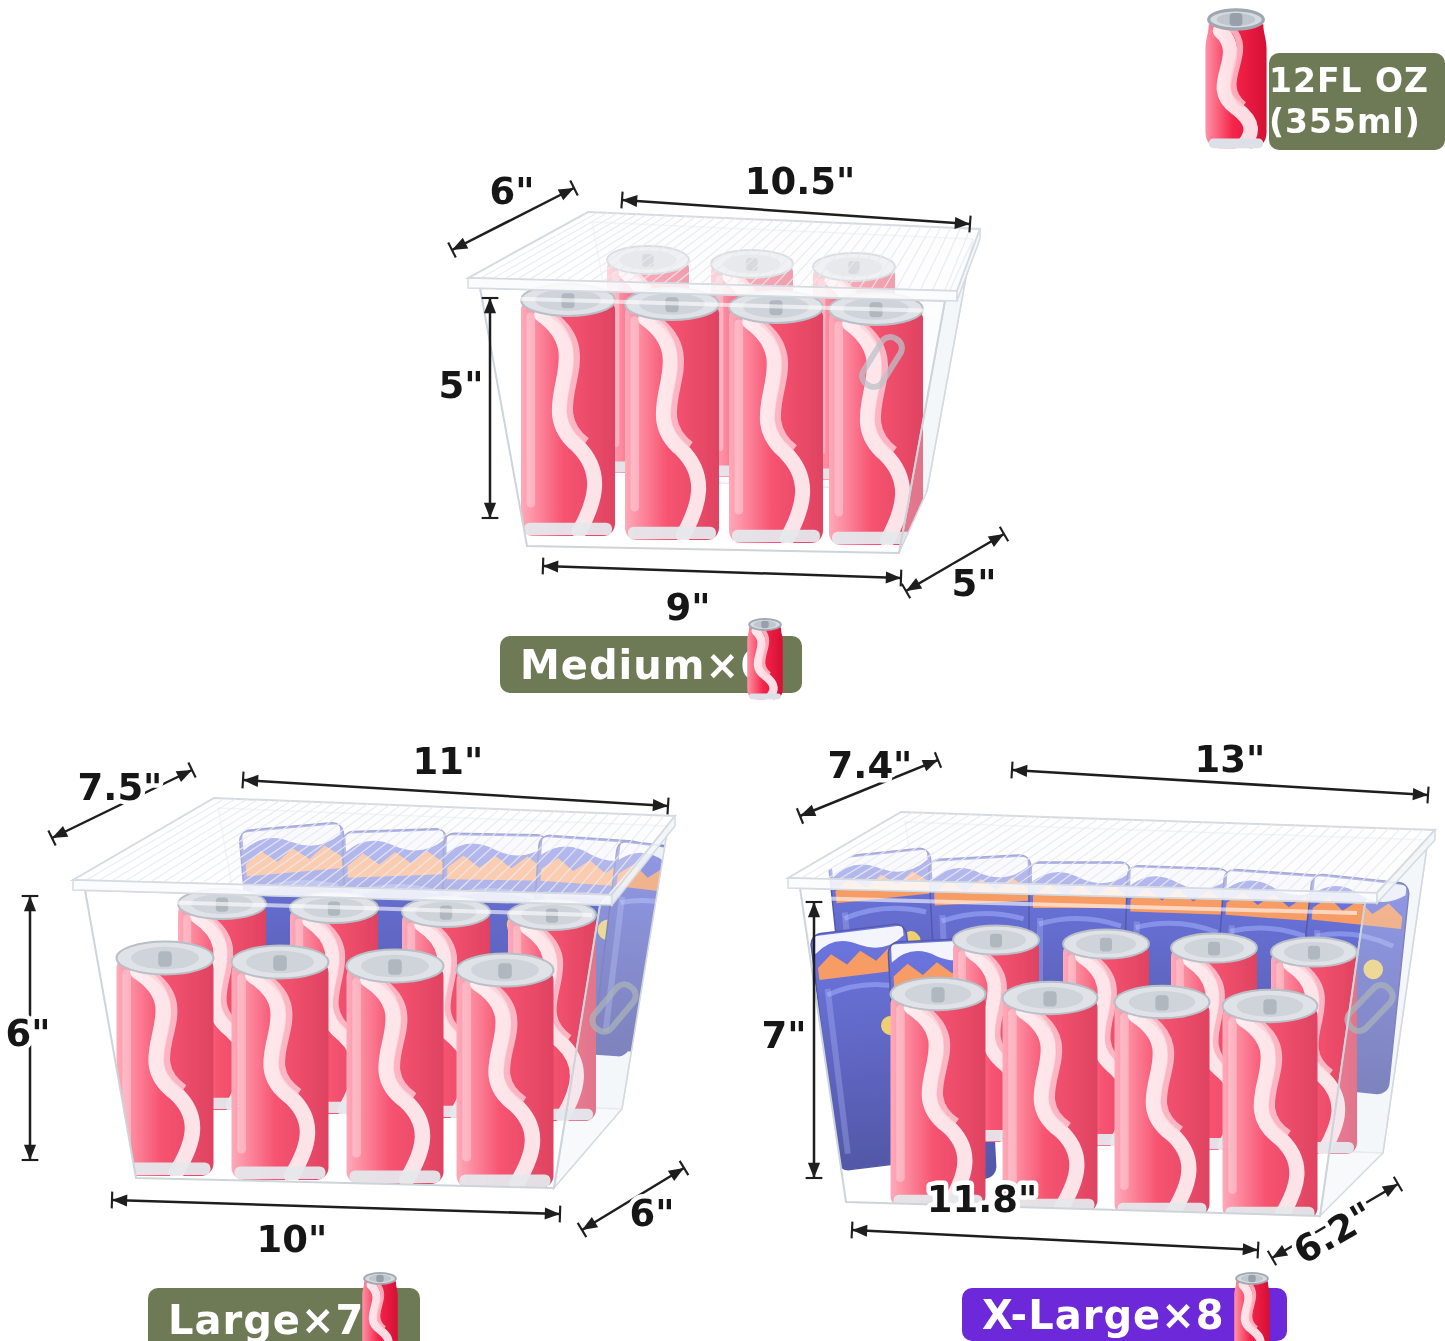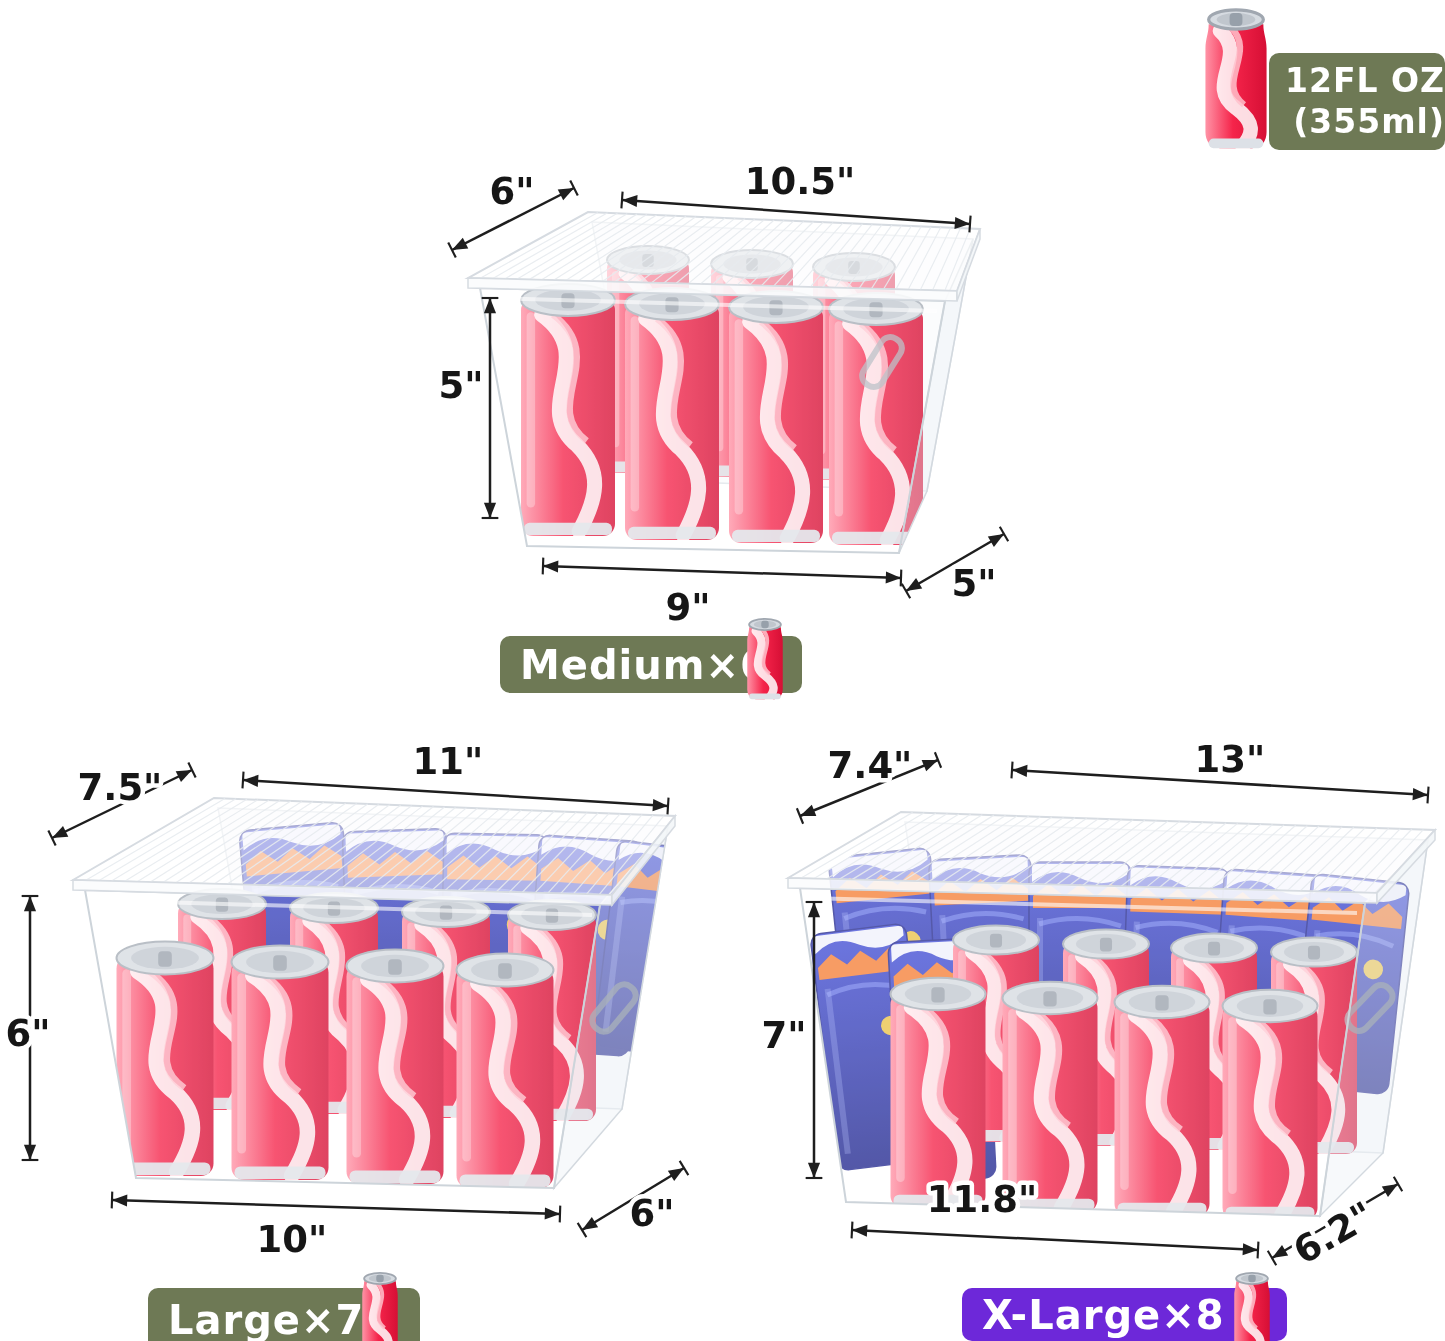--- a/index.html
+++ b/index.html
@@ -16,21 +16,21 @@
   .dim{
     font-family:"DejaVu Sans",sans-serif;font-size:37px;font-weight:700;
     text-anchor:middle;paint-order:stroke;stroke:#ffffff;stroke-width:9px;
     stroke-linejoin:round;
   }
   .badge{
     position:absolute;display:flex;align-items:center;border-radius:10px;
     color:#fff;font-weight:700;padding-left:20px;
     font-family:"DejaVu Sans",sans-serif;letter-spacing:1px;
   }
-  .badge.ref{flex-direction:column;justify-content:center;align-items:flex-end;padding-left:0;line-height:1.22}
+  .badge.ref{flex-direction:column;justify-content:center;align-items:flex-start;padding-left:0;line-height:1.22}
   .mini-can{position:absolute}
 </style>
 </head>
 <body>
 
 <div class="canvas">
 
   <svg class="scene" width="1445" height="1341" viewBox="0 0 1445 1341">
     <defs>
       <marker id="tickarrow" viewBox="0 0 14 14" refX="12.5" refY="7" markerWidth="8.5" markerHeight="8.5" orient="auto-start-reverse">

